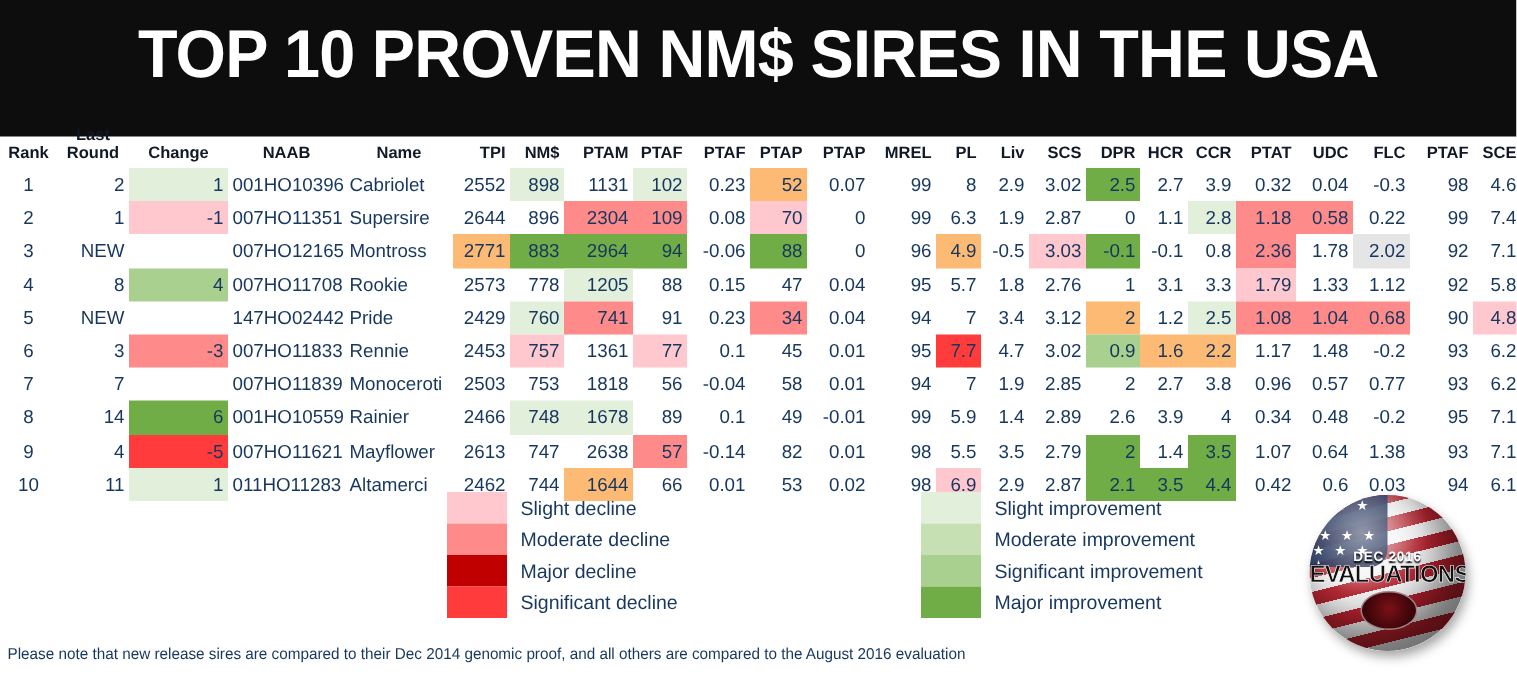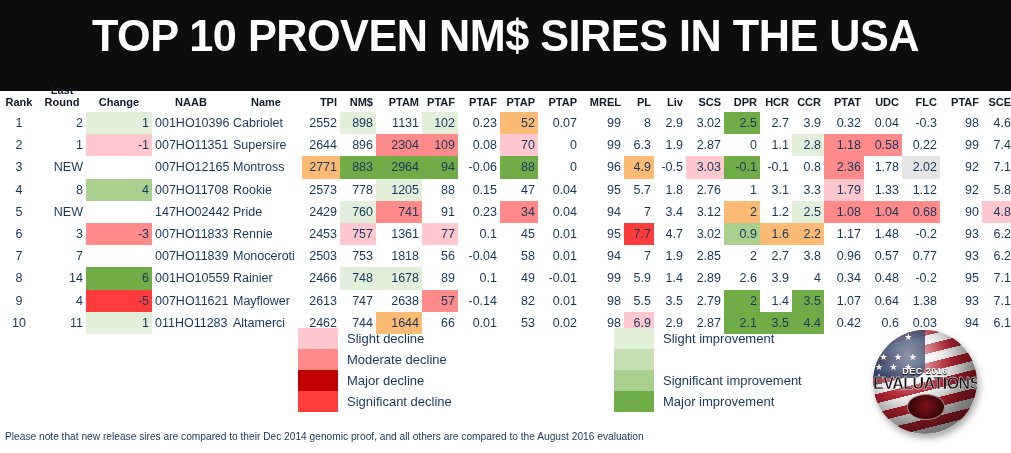--- a/index.html
+++ b/index.html
@@ -452,20 +452,21 @@
         <div class="legtext">Significant decline</div>
       </div>
     </div>
   <div class="legcol right" id="leg-improve">
       <div class="legrow">
         <div class="swatch" style="background: rgb(226, 239, 218);"></div>
         <div class="legtext">Slight improvement</div>
       </div>
       <div class="legrow">
         <div class="swatch" style="background: rgb(198, 224, 180);"></div>
+        <div class="legtext">Moderate improvement</div>
       </div>
       <div class="legrow">
         <div class="swatch" style="background: rgb(169, 208, 142);"></div>
         <div class="legtext">Significant improvement</div>
       </div>
       <div class="legrow">
         <div class="swatch" style="background: rgb(112, 173, 71);"></div>
         <div class="legtext">Major improvement</div>
       </div>
     </div>

